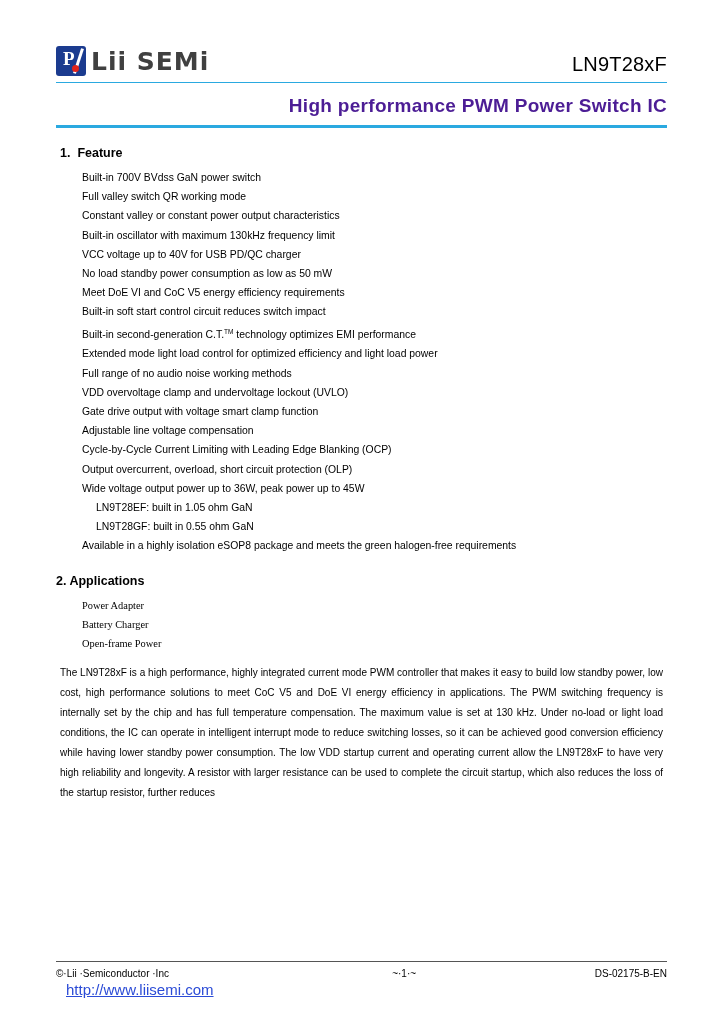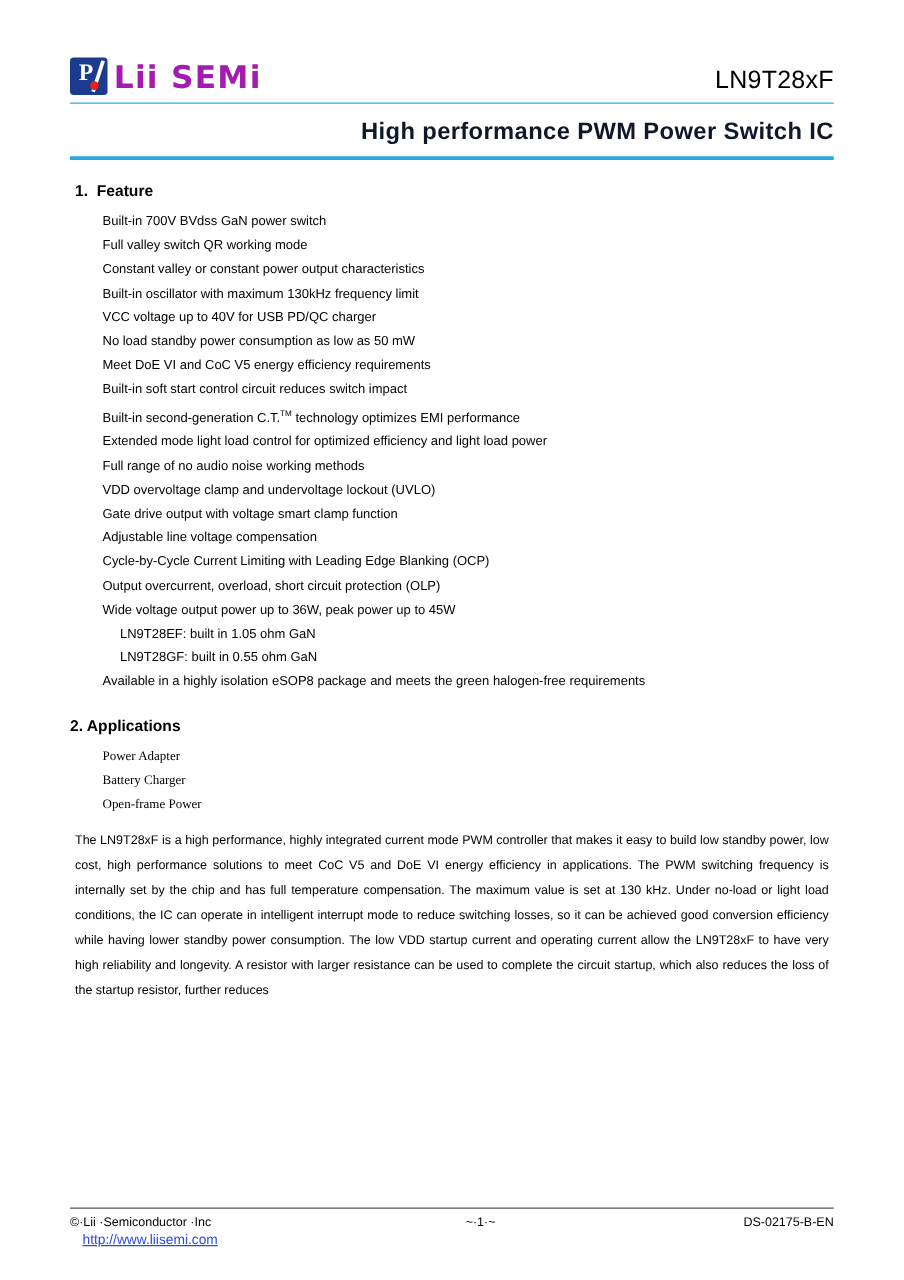--- a/index.html
+++ b/index.html
@@ -72,41 +72,41 @@
     background: #ffffff;
     transform: rotate(18deg);
     left: 21px;
     top: 2px;
   }
   .logo-text {
     font-family: "DejaVu Sans", sans-serif;
     font-size: 25px;
     font-weight: bold;
     letter-spacing: 1px;
-    color: #a21caf;
+    color: #404040;
     line-height: 1;
   }
   .part-number {
     font-size: 20px;
     font-weight: normal;
     color: #000;
     letter-spacing: 0.2px;
     padding-bottom: 2px;
   }
   .hr-thin {
     border-top: 1px solid #2aa9e0;
     margin-top: 4px;
   }
   .doc-title {
     text-align: right;
     font-size: 19px;
     font-weight: bold;
     letter-spacing: 0.3px;
     margin-top: 12px;
-    color: #0f172a;
+    color: #4c1d95;
   }
   .hr-thick {
     height: 3px;
     background: #2aa9e0;
     margin-top: 8px;
   }
 
   
   .section-title {
     font-size: 12.5px;
@@ -168,21 +168,21 @@
     justify-content: space-between;
     align-items: flex-start;
     font-size: 10px;
   }
   .footer-left { text-align: left; }
   .footer-center { flex: 1; text-align: center; }
   .footer-right { text-align: right; }
   .footer-link {
     color: #2b4bd6;
     text-decoration: underline;
-    font-size: 11px;
+    font-size: 15px;
     display: block;
     margin-top: 2px;
     margin-left: 10px;
   }
 </style>
 </head>
 <body>
 
 <div class="page">
 

